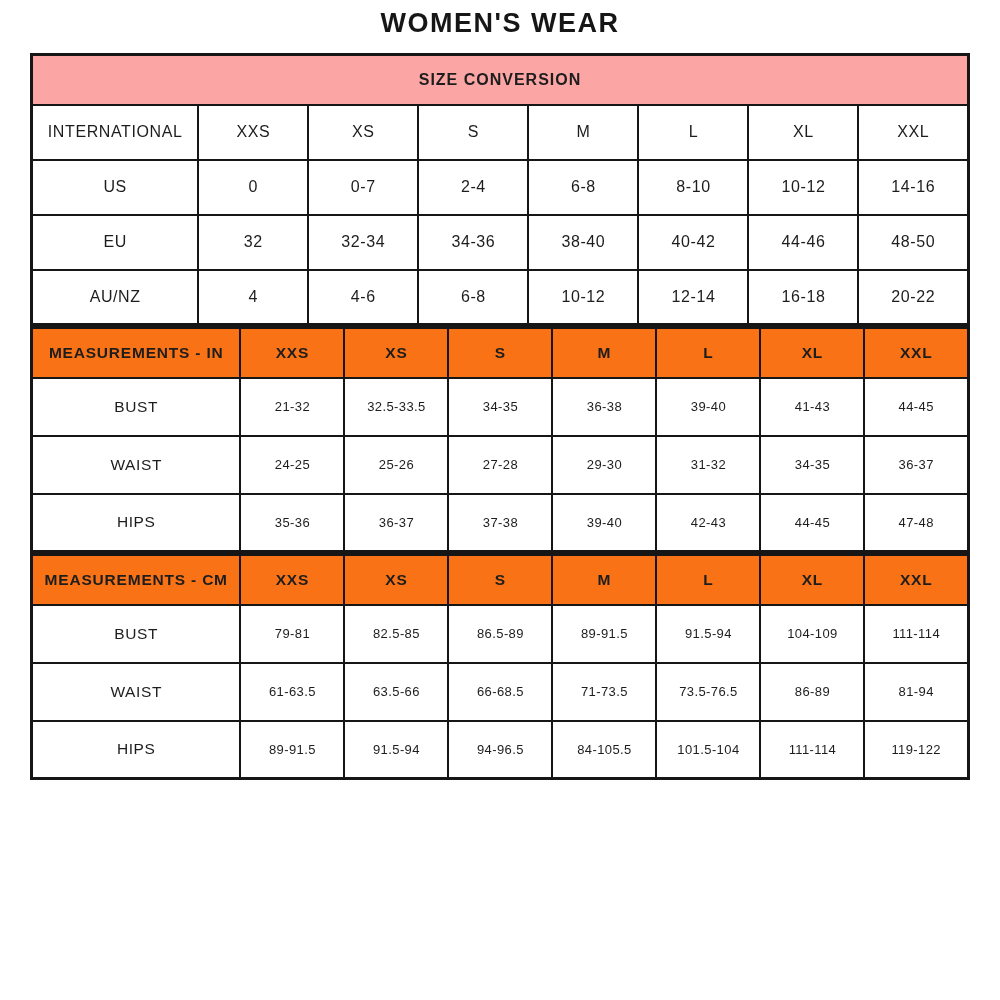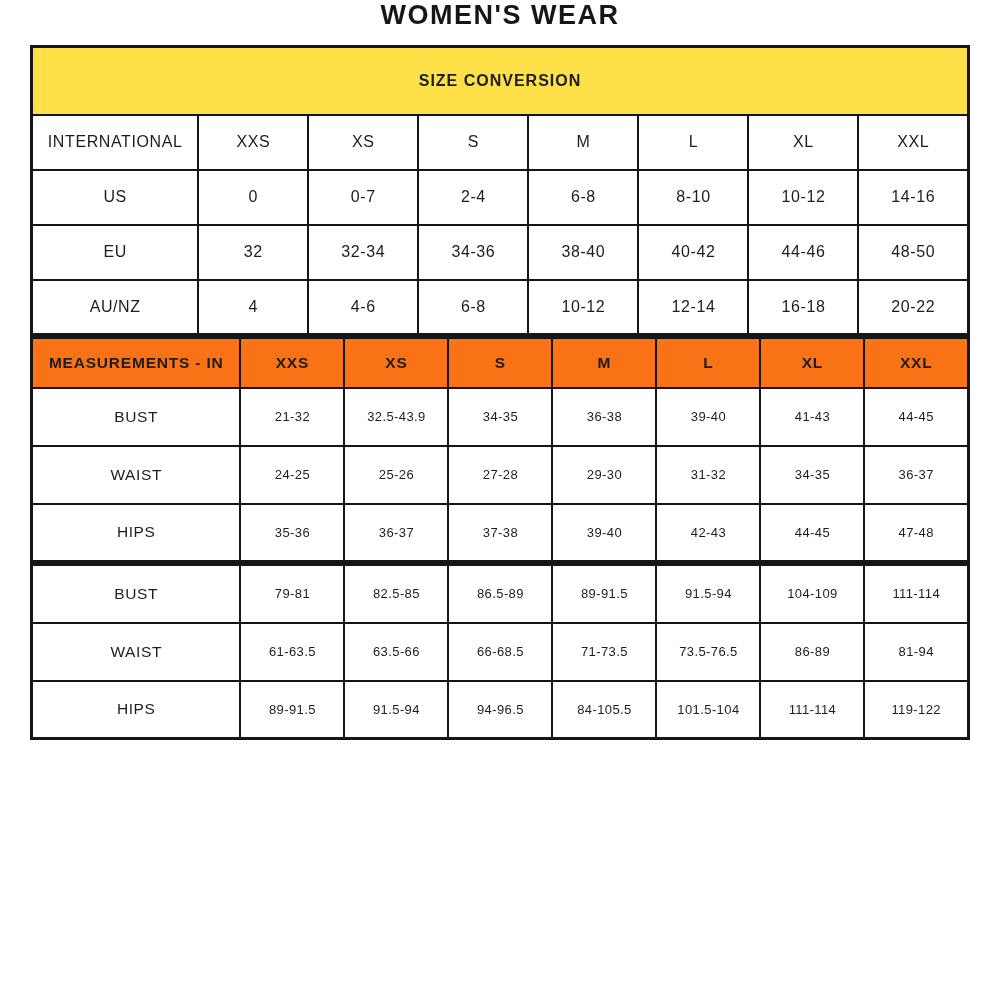--- a/index.html
+++ b/index.html
@@ -4,21 +4,21 @@
 <style>
   * { margin: 0; padding: 0; box-sizing: border-box; }
   html, body { background: #ffffff; }
   body {
     width: 1000px;
     height: 1000px;
     font-family: "Liberation Sans", sans-serif;
     color: #1a1a1a;
     overflow: hidden;
   }
-  .page { width: 1000px; height: 1000px; padding-top: 0; }
+  .page { width: 1000px; height: 1000px; padding-top: 8px; }
   h1.title {
     text-align: center;
     font-size: 27px;
     font-weight: 700;
     letter-spacing: 1.5px;
     color: #161616;
     margin-bottom: 14px;
   }
   table.tbl {
     width: 940px;
@@ -30,22 +30,22 @@
   }
   table.tbl th, table.tbl td {
     border: 2px solid #161616;
     text-align: center;
     vertical-align: middle;
     font-weight: 500;
     color: #1d1d1d;
   }
   
   .conversion .caption {
-    background: #fde047;
-    height: 68px;
+    background: #fca5a5;
+    height: 50px;
     font-size: 16px;
     font-weight: 700;
     letter-spacing: 1px;
   }
   .conversion .colhead, .conversion .rowlabel, .conversion td {
     height: 55px;
     font-size: 16px;
     letter-spacing: 0.6px;
     font-weight: 500;
   }
@@ -158,21 +158,21 @@
           <th class="colhead">XS</th>
           <th class="colhead">S</th>
           <th class="colhead">M</th>
           <th class="colhead">L</th>
           <th class="colhead">XL</th>
           <th class="colhead">XXL</th>
         </tr>
         <tr>
           <th class="rowlabel">BUST</th>
           <td>21-32</td>
-          <td>32.5-43.9</td>
+          <td>32.5-33.5</td>
           <td>34-35</td>
           <td>36-38</td>
           <td>39-40</td>
           <td>41-43</td>
           <td>44-45</td>
         </tr>
         <tr>
           <th class="rowlabel">WAIST</th>
           <td>24-25</td>
           <td>25-26</td>
@@ -201,20 +201,30 @@
         <col>
         <col>
         <col>
         <col>
         <col>
         <col>
         <col>
     </colgroup>
     <tbody>
         <tr>
+          <th class="colhead">MEASUREMENTS - CM</th>
+          <th class="colhead">XXS</th>
+          <th class="colhead">XS</th>
+          <th class="colhead">S</th>
+          <th class="colhead">M</th>
+          <th class="colhead">L</th>
+          <th class="colhead">XL</th>
+          <th class="colhead">XXL</th>
+        </tr>
+        <tr>
           <th class="rowlabel">BUST</th>
           <td>79-81</td>
           <td>82.5-85</td>
           <td>86.5-89</td>
           <td>89-91.5</td>
           <td>91.5-94</td>
           <td>104-109</td>
           <td>111-114</td>
         </tr>
         <tr>

